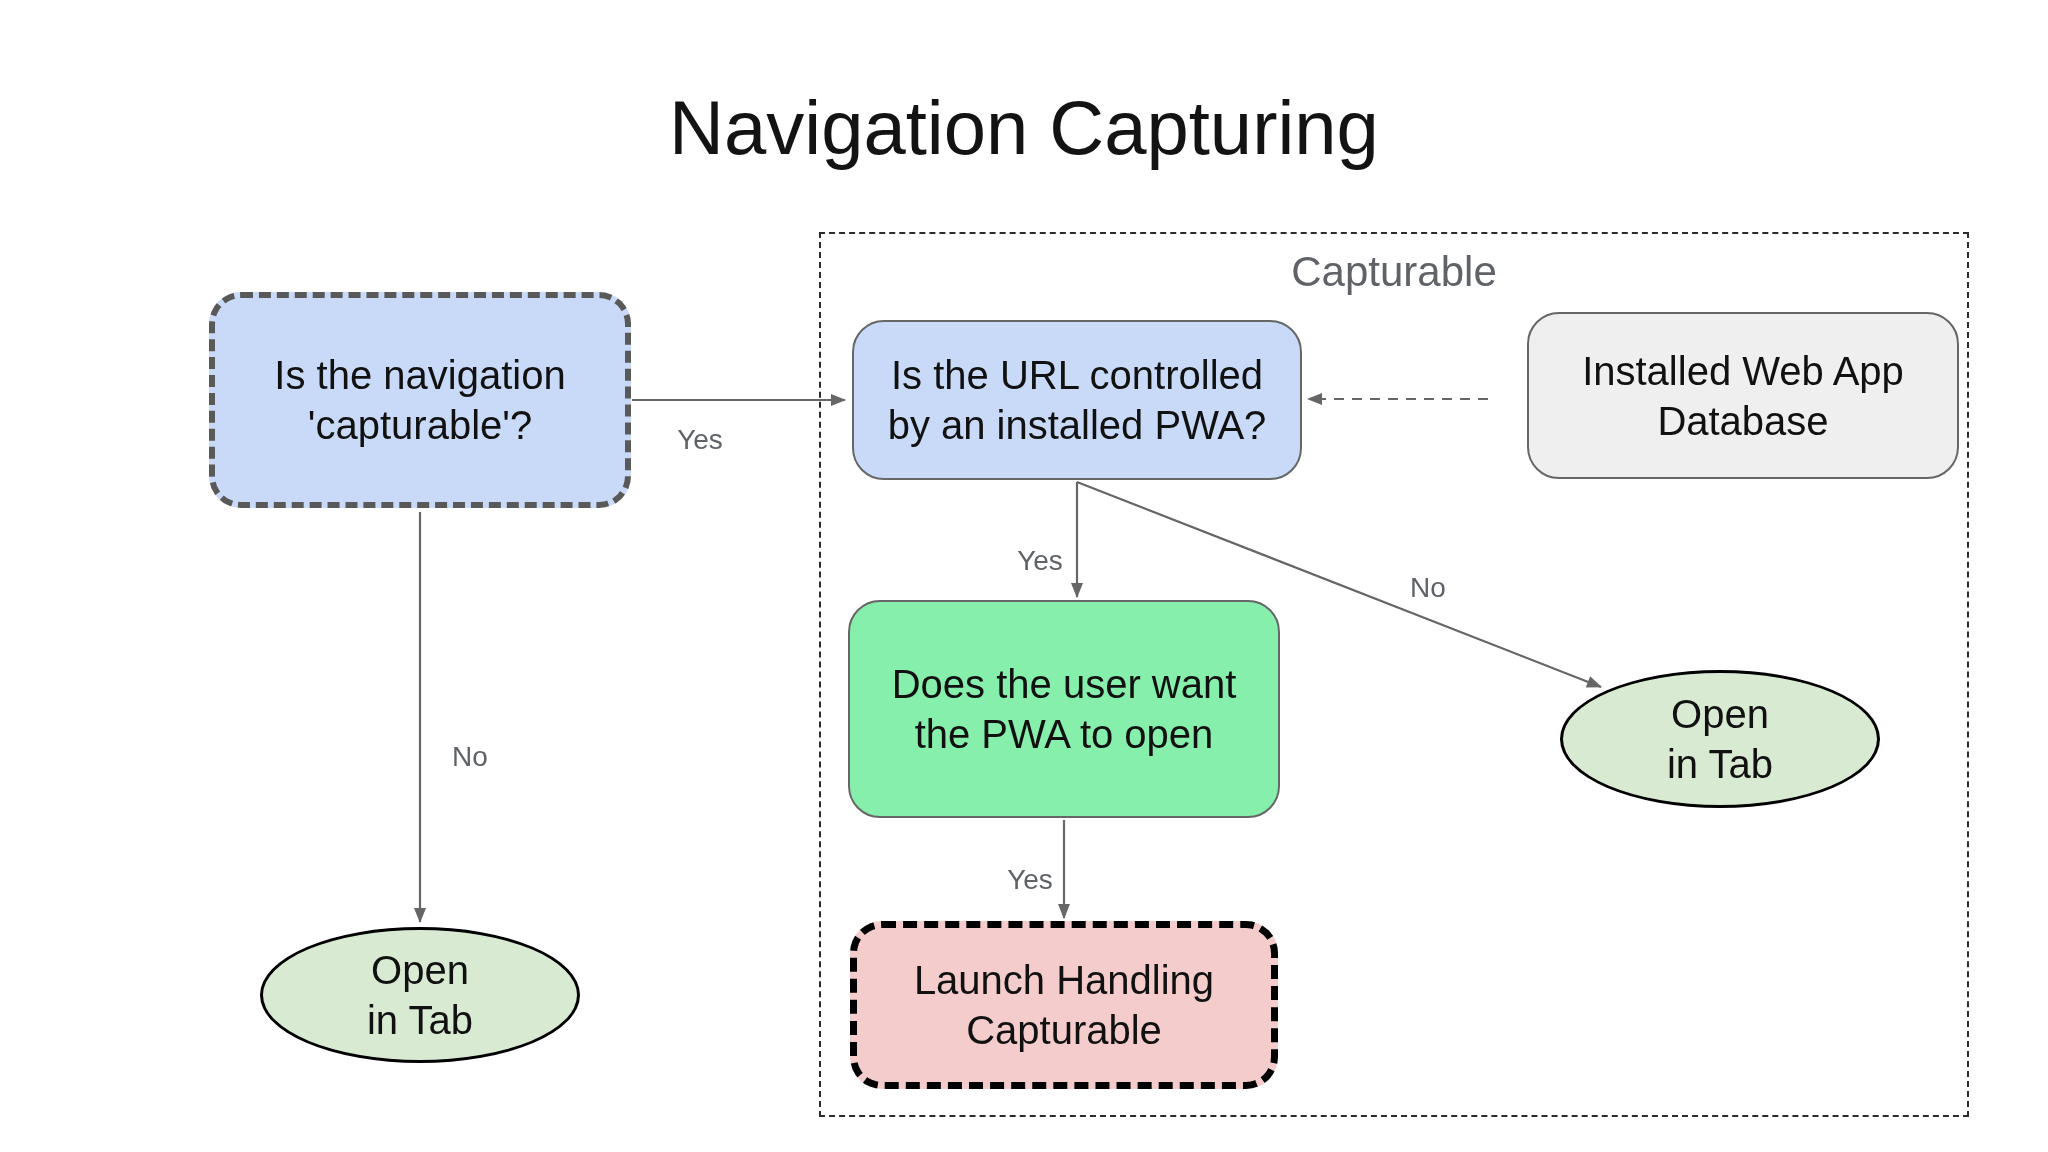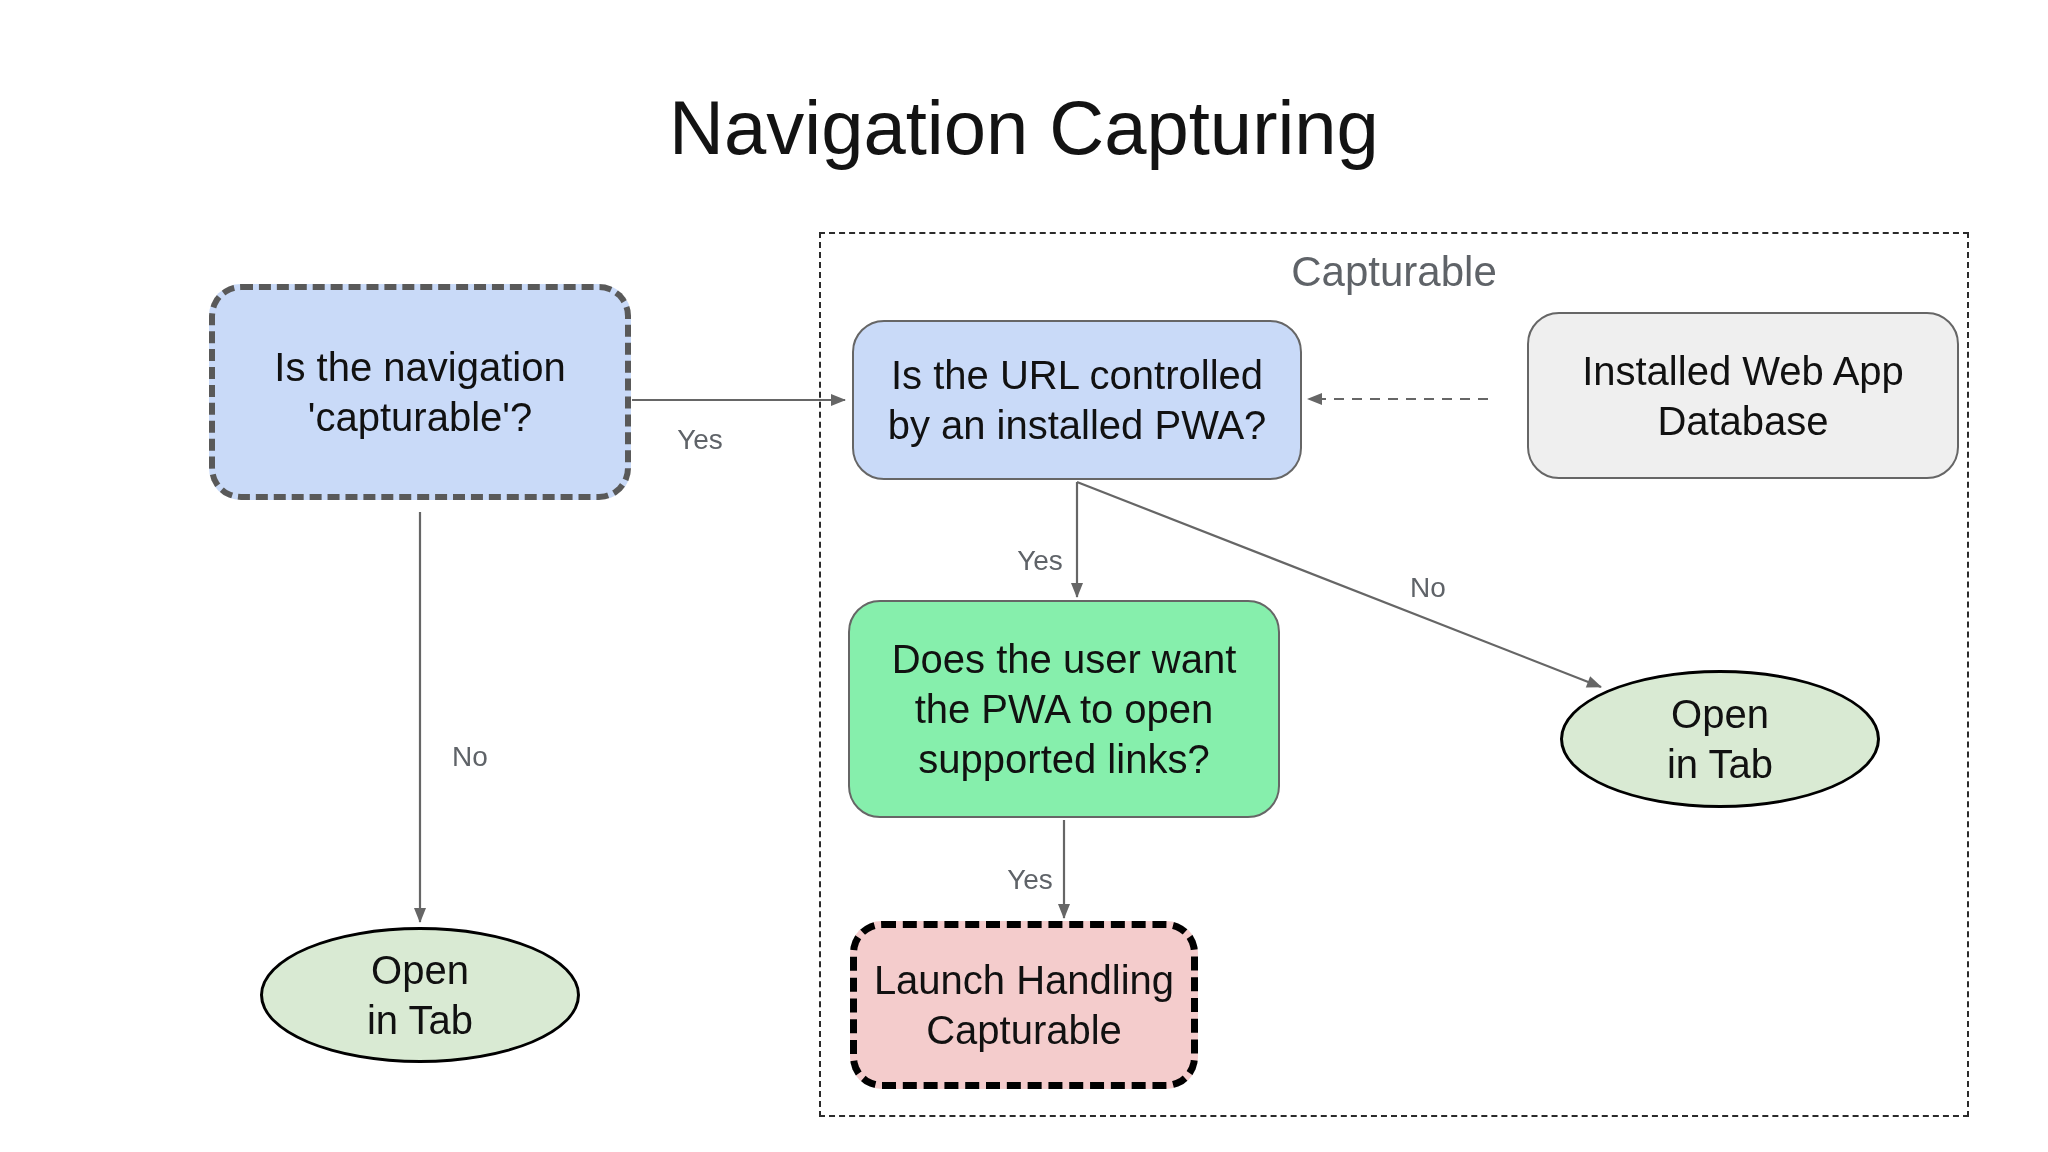--- a/index.html
+++ b/index.html
@@ -52,25 +52,25 @@
     flex-direction: column;
     align-items: center;
     justify-content: center;
     text-align: center;
     font-size: 40px;
     line-height: 50px;
     color: #111111;
   }
   .node .line { display: block; }
   .rounded { border-radius: 32px; }
-  .n-nav    { left: 209px;  top: 284px; width: 422px; height: 216px; border: 6px dashed #595959; }
+  .n-nav    { left: 209px;  top: 292px; width: 422px; height: 216px; border: 6px dashed #595959; }
   .n-url    { left: 852px;  top: 320px; width: 450px; height: 160px; border: 2px solid #666666; }
   .n-db     { left: 1488px; top: 312px; width: 432px; height: 167px; border: 2px solid #666666; margin-left: 39px; }
   .n-user   { left: 848px;  top: 600px; width: 432px; height: 218px; border: 2px solid #666666; }
-  .n-launch { left: 850px;  top: 921px; width: 348px; height: 168px; border: 7px dashed #000000; text-align: right; }
+  .n-launch { left: 850px;  top: 921px; width: 428px; height: 168px; border: 7px dashed #000000; text-align: right; }
   .ellipse  { border-radius: 50%; border: 3px solid #000000; }
   .n-tab-left  { left: 260px;  top: 927px; width: 320px; height: 136px; }
   .n-tab-right { left: 1560px; top: 670px; width: 320px; height: 138px; }
   .edge-label {
     position: absolute;
     transform: translate(-50%, -50%);
     font-size: 28px;
     color: #5f6368;
     white-space: nowrap;
   }
@@ -116,21 +116,20 @@
   </div>
 
   <div class="node rounded n-db" style="background-color: rgb(239, 239, 239);">
     <span class="line">Installed Web App</span>
     <span class="line">Database</span>
   </div>
 
   <div class="node rounded n-user" style="background-color: #86efac;">
     <span class="line">Does the user want</span>
     <span class="line">the PWA to open</span>
-    <span class="line">supported links?</span>
   </div>
 
   <div class="node rounded n-launch" style="background-color: rgb(244, 204, 204);">
     <span class="line">Launch Handling</span>
     <span class="line">Capturable</span>
   </div>
 
   <div class="node ellipse n-tab-left" style="background-color: rgb(217, 234, 211);">
     <span class="line">Open</span>
     <span class="line">in Tab</span>

